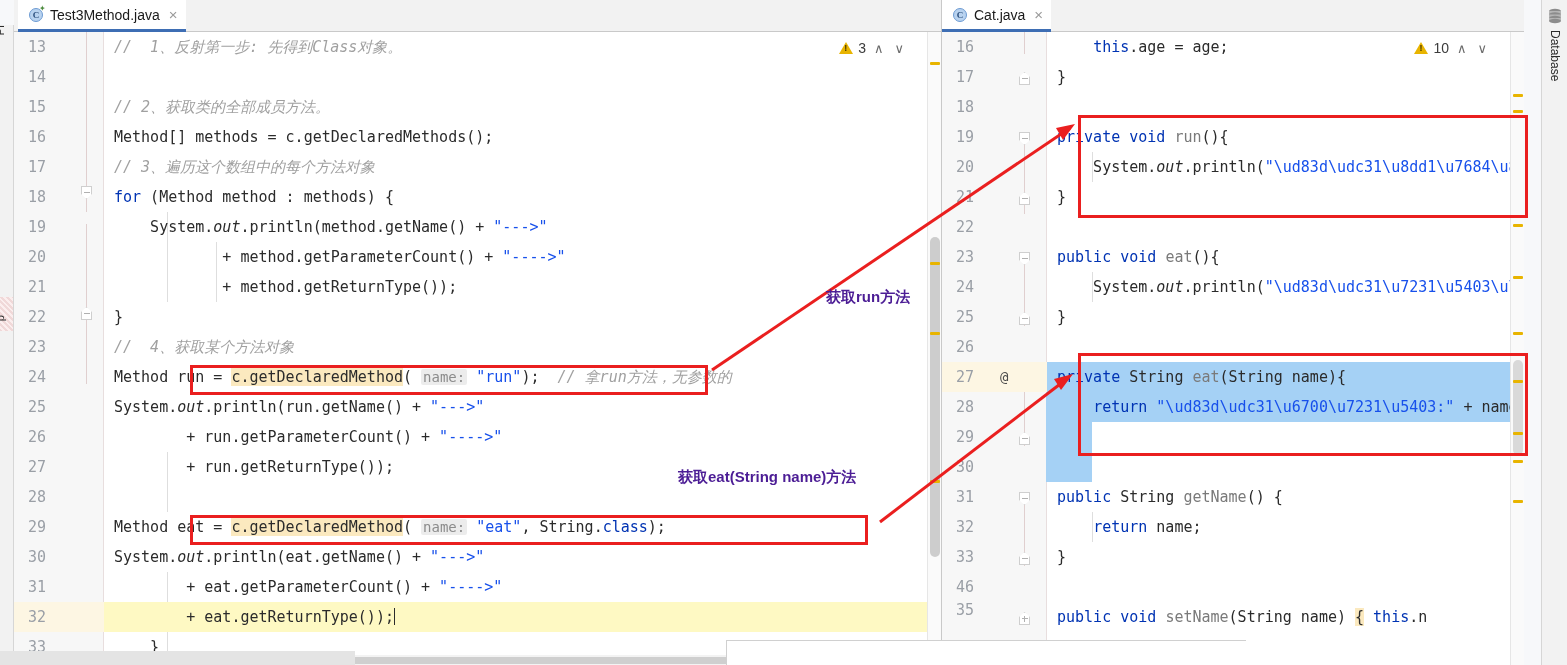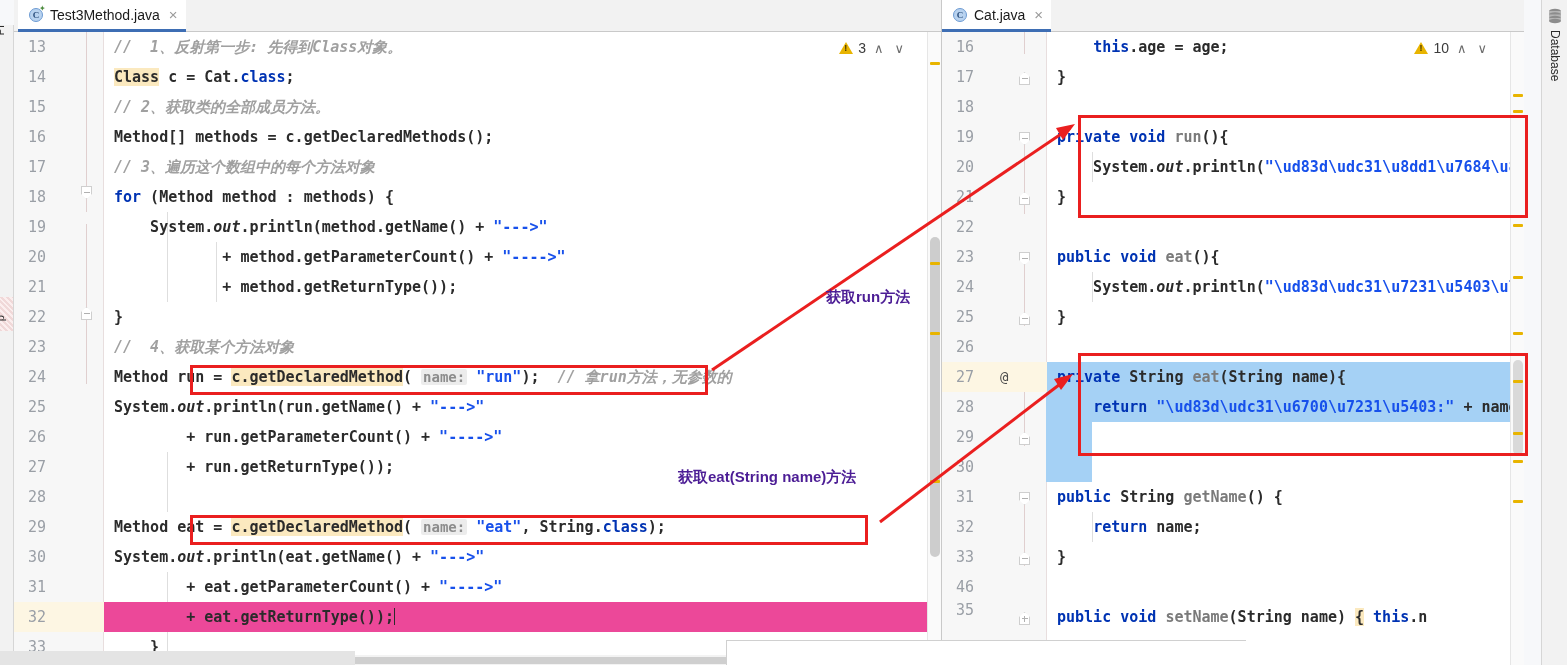--- a/index.html
+++ b/index.html
@@ -129,31 +129,30 @@
   .fold-line {
     position: absolute; width: 1px; background: #e0cfcf;
   }
 
   .code {
     position: absolute; top: 0; bottom: 0; right: 0;
     overflow: hidden;
     font-family: "DejaVu Sans Mono", monospace;
     font-size: 15px;
     white-space: pre;
-    font-weight: bold;
   }
   .code-left  { left: 90px;  right: 0; }
   .code-right { left: 105px; right: 0; }
   .cline {
     position: absolute; left: 0; right: 0;
     height: 30px; line-height: 30px;
     color: #2b2b2b;
     padding-left: 10px;
   }
-  .cline.hl  { background: #ec4899; }
+  .cline.hl  { background: #fef9c3; }
   .cline.sel { background: #a5d1f5; }
 
   .kw   { color: #0033b3; }
   .fn   { color: #7a7a7a; }
   .num2 { color: #1750eb; }
   .cmt  { color: #a0a0a0; font-style: italic; }
   .stat { font-style: italic; }
   .hint {
     background: #ececec; color: #8c8c8c; border-radius: 2px;
     padding: 0 2px; font-size: 14px;
@@ -354,21 +353,20 @@
           </div>
       </div>
 
       <div class="code code-left">
         <div class="indent-guide" style="left:63px; top:180px; height:90px;"></div>
         <div class="indent-guide" style="left:112px; top:210px; height:60px;"></div>
         <div class="indent-guide" style="left:63px; top:420px; height:60px;"></div>
         <div class="indent-guide" style="left:63px; top:540px; height:90px;"></div>
 
         <div class="cline" style="top:0px"><span class="cmt">//  1、反射第一步: 先得到Class对象。</span></div>
-        <div class="cline" style="top:30px"><span class="mhl">Class</span> c = Cat.<span class="kw">class</span>;</div>
         <div class="cline" style="top:60px"><span class="cmt">// 2、获取类的全部成员方法。</span></div>
         <div class="cline" style="top:90px">Method[] methods = c.getDeclaredMethods();</div>
         <div class="cline" style="top:120px"><span class="cmt">// 3、遍历这个数组中的每个方法对象</span></div>
         <div class="cline" style="top:180px">    System.<span class="stat">out</span>.println(method.getName() + <span class="num2">"---&gt;"</span></div>
         <div class="cline" style="top:150px"><span class="kw">for</span> (Method method : methods) {</div>
         <div class="cline" style="top:210px">            + method.getParameterCount() + <span class="num2">"----&gt;"</span></div>
         <div class="cline" style="top:240px">            + method.getReturnType());</div>
         <div class="cline" style="top:270px">}</div>
         <div class="cline" style="top:300px"><span class="cmt">//  4、获取某个方法对象</span></div>
         <div class="cline" style="top:360px">System.<span class="stat">out</span>.println(run.getName() + <span class="num2">"---&gt;"</span></div>

